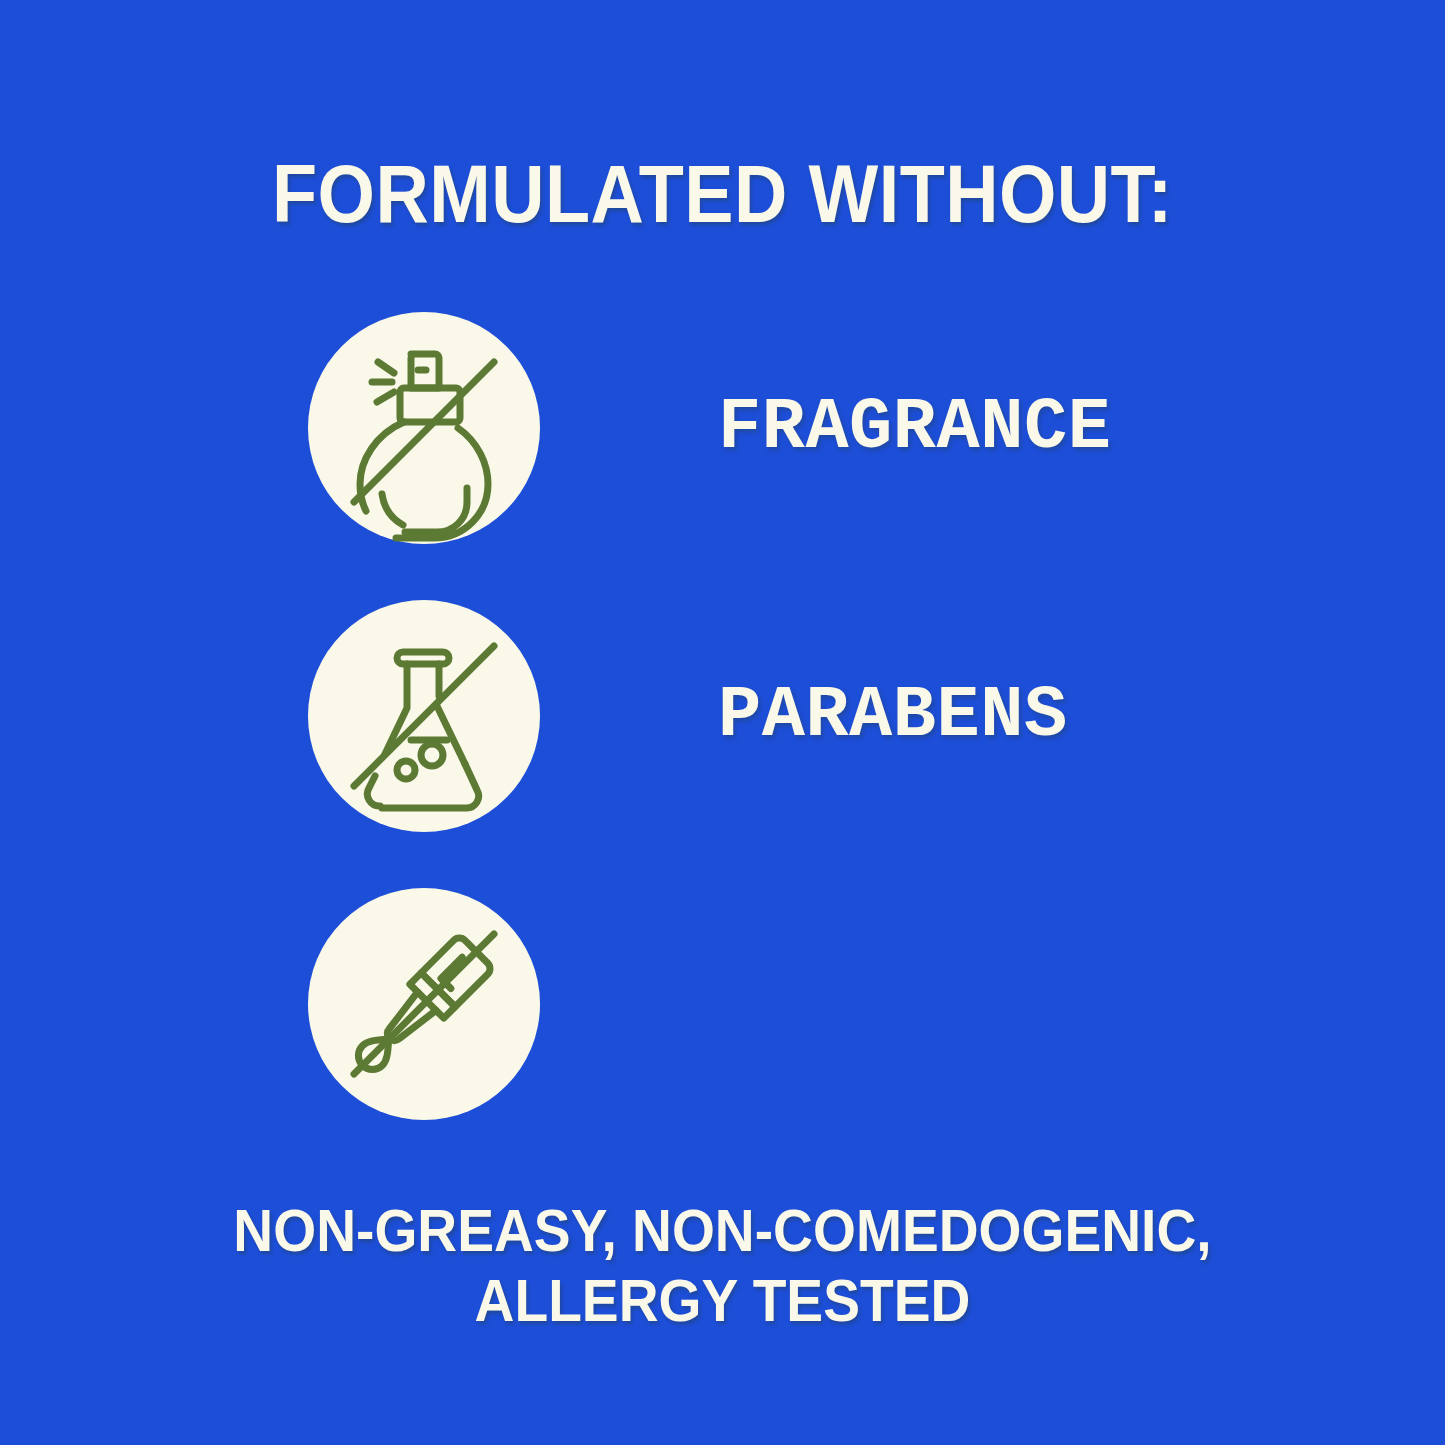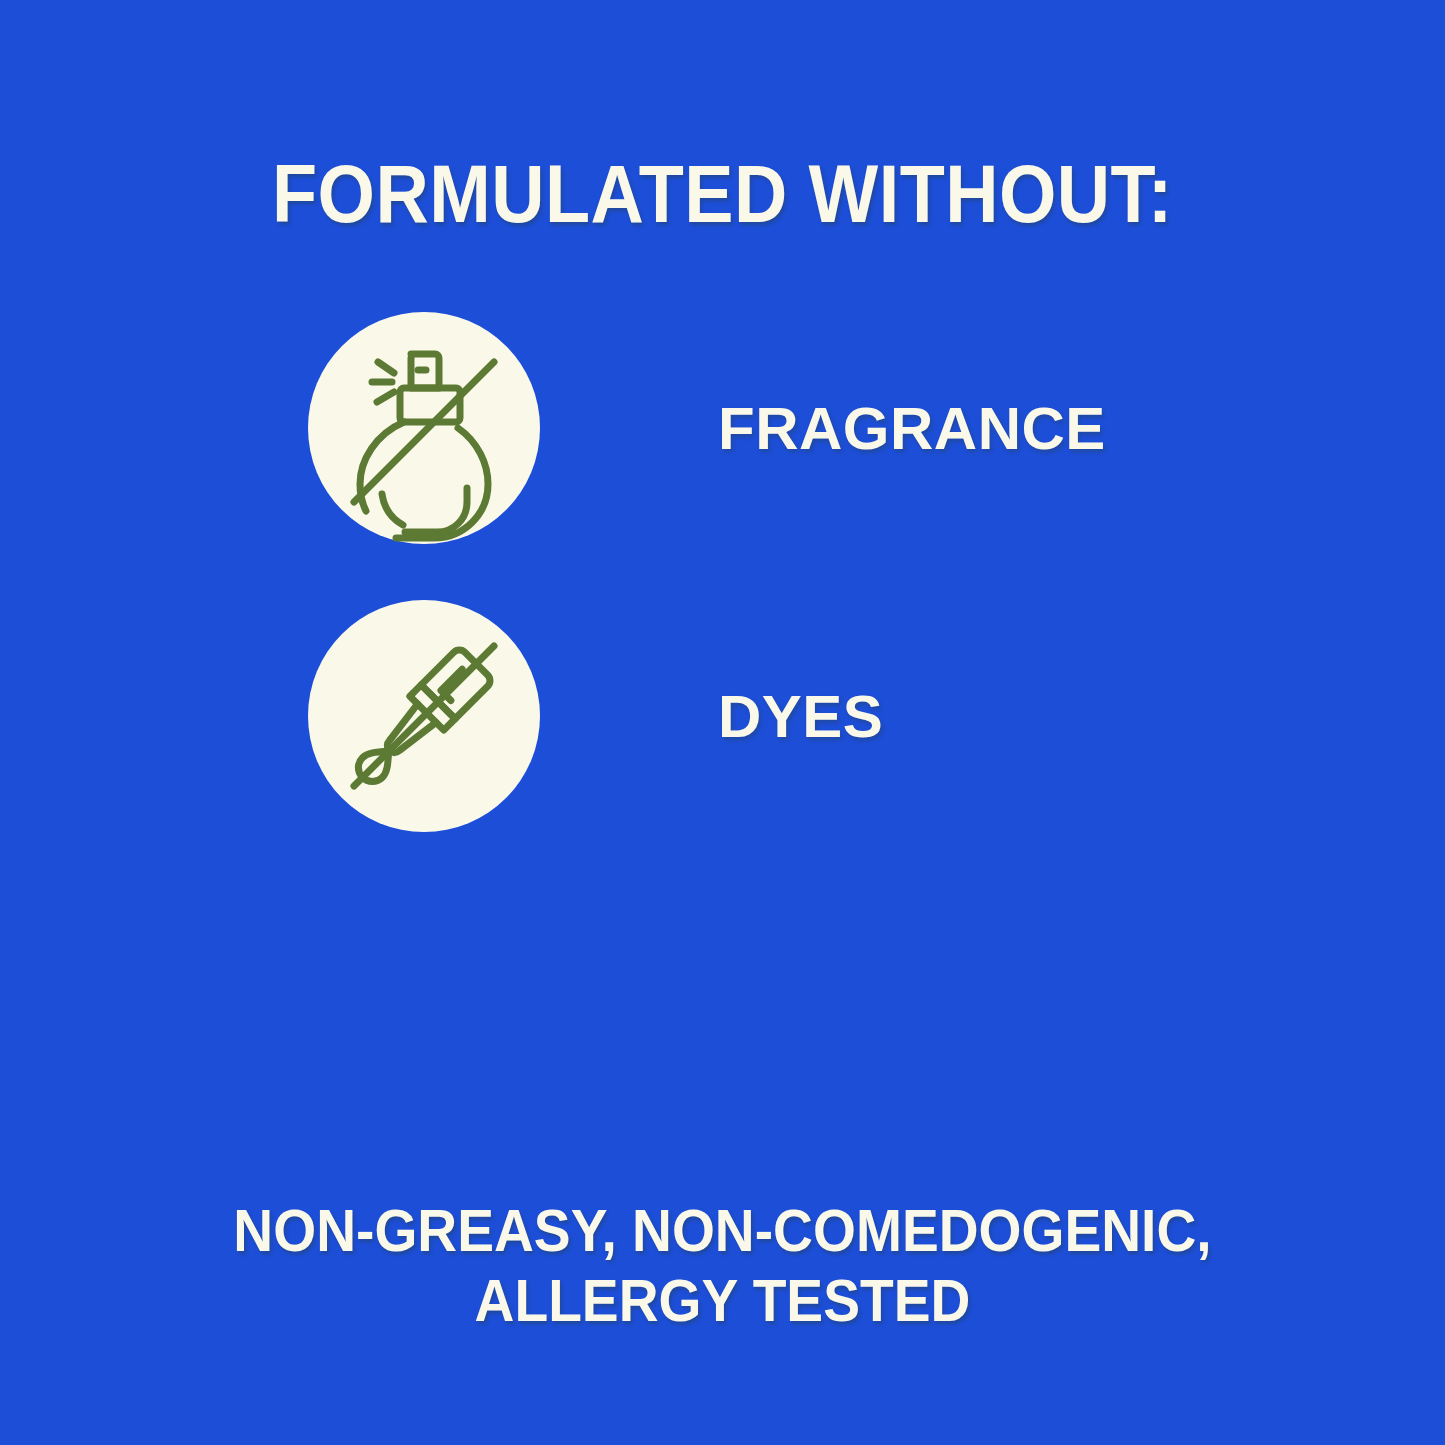--- a/index.html
+++ b/index.html
@@ -65,25 +65,26 @@
     height: 232px;
   }
   .row-label {
     position: absolute;
     left: 718px;
     top: 0;
     height: 232px;
     display: flex;
     align-items: center;
     color: #FAF8E8;
-    font-size: 60px;
+    font-size: 72px;
     font-weight: bold;
     letter-spacing: 0.5px;
     white-space: nowrap;
     text-shadow: 2px 3px 4px rgba(40,60,20,0.28);
+    font-family: Liberation Mono, monospace;
   }
 
   
   .footer {
     position: absolute;
     top: 1196px;
     left: 0;
     width: 1445px;
     text-align: center;
     color: #FAF8E8;
@@ -129,20 +130,47 @@
 
             <path d="M159 176 v14 c0 17 -13 30 -30 30 h-32"></path>
 
             <line x1="46" y1="190" x2="186" y2="50"></line>
           </g>
         </svg>
       </div>
       <div class="row-label">FRAGRANCE</div>
     </div>
 
+    <div class="row">
+      <div class="badge">
+        <svg viewBox="0 0 232 232" xmlns="http://www.w3.org/2000/svg">
+          <g fill="none" stroke="#5C7A33" stroke-width="7" stroke-linecap="round" stroke-linejoin="round">
+
+            <path d="M95 52 h40 a6 6 0 0 1 6 6 v0 a6 6 0 0 1 -6 6 h-40 a6 6 0 0 1 -6 -6 v0 a6 6 0 0 1 6 -6 z"></path>
+
+            <path d="M99 64 v44 l-22 46"></path>
+
+            <path d="M131 64 v32"></path>
+
+            <path d="M129 106 l28 58 v0"></path>
+            <path d="M157 164 l12 26 a12 12 0 0 1 -11 18 h-84"></path>
+
+            <path d="M67 176 l-6 12 a12 12 0 0 0 11 18"></path>
+
+            <path d="M103 140 h36"></path>
+
+            <circle cx="124" cy="155" r="11"></circle>
+            <circle cx="98" cy="170" r="9"></circle>
+
+            <line x1="46" y1="186" x2="186" y2="46"></line>
+          </g>
+        </svg>
+      </div>
+      <div class="row-label">PARABENS</div>
+    </div>
 
     <div class="row">
         <div class="badge">
         <svg viewBox="0 0 232 232" xmlns="http://www.w3.org/2000/svg">
           <g fill="none" stroke="#5C7A33" stroke-width="7" stroke-linecap="round" stroke-linejoin="round">
 
             <g transform="rotate(45 116 116)">
 
               <path d="M100 42 h32 a8 8 0 0 1 8 8 v46 h-48 v-46 a8 8 0 0 1 8 -8 z"></path>
 
@@ -152,21 +180,20 @@
 
               <path d="M103 112 l6 46 a7 7 0 0 0 14 0 l6 -46"></path>
 
               <path d="M116 166 c-9 10 -14 16 -14 23 a14 14 0 0 0 28 0 c0 -7 -5 -13 -14 -23 z"></path>
             </g>
 
             <line x1="46" y1="186" x2="186" y2="46"></line>
           </g>
         </svg>
       </div>
-      <div class="row-label">DYES</div>
     </div>
 
   </div>
 
   <div class="footer">
     <span class="fline">NON-GREASY, NON-COMEDOGENIC,</span>
     <span class="fline">ALLERGY TESTED</span>
   </div>
 
 </div>

